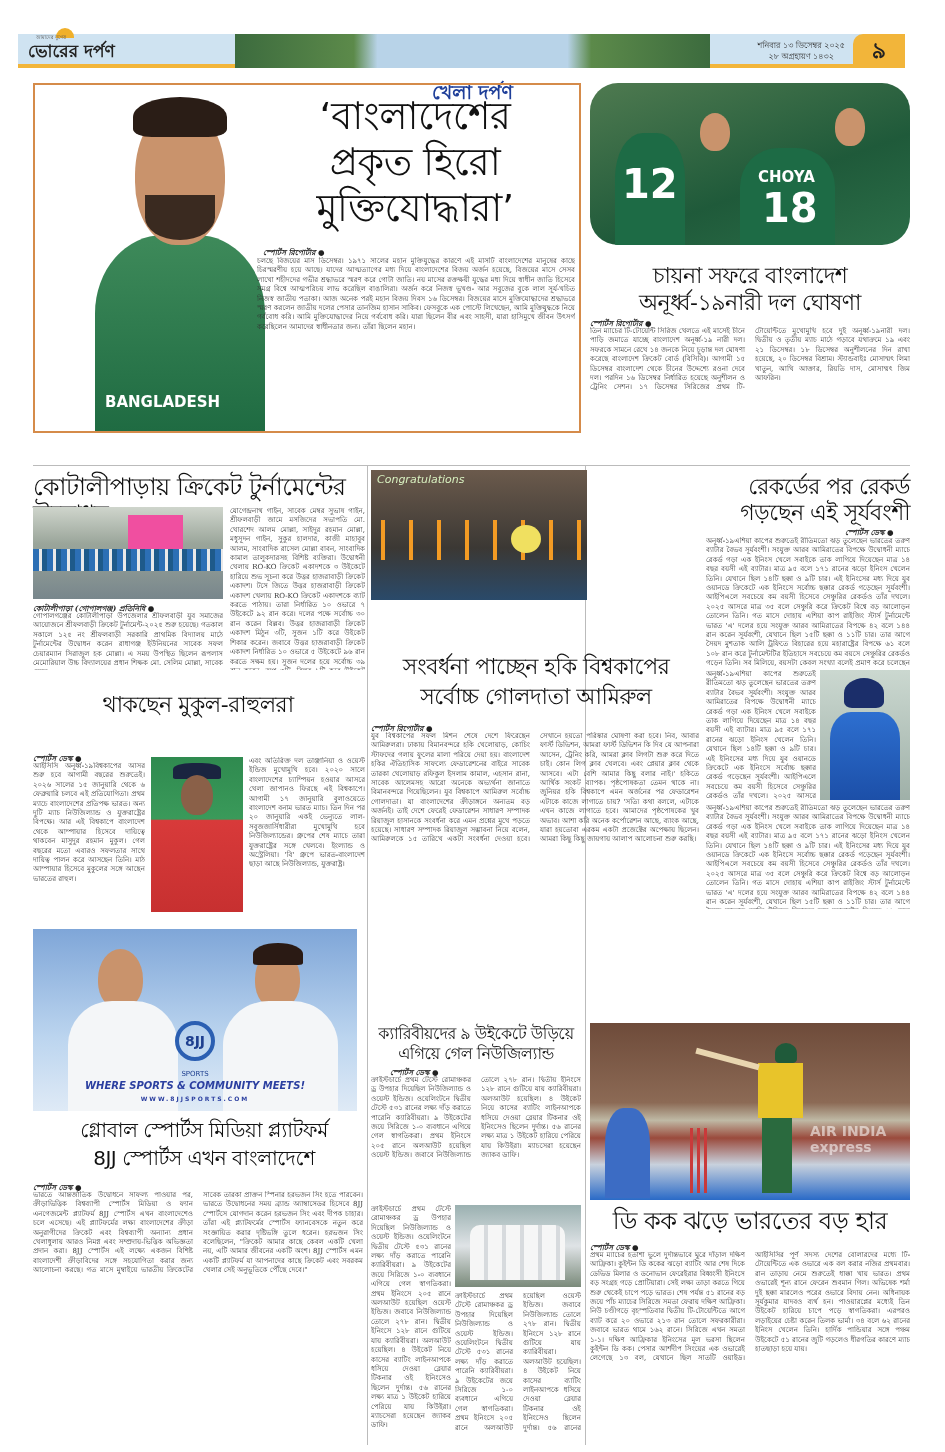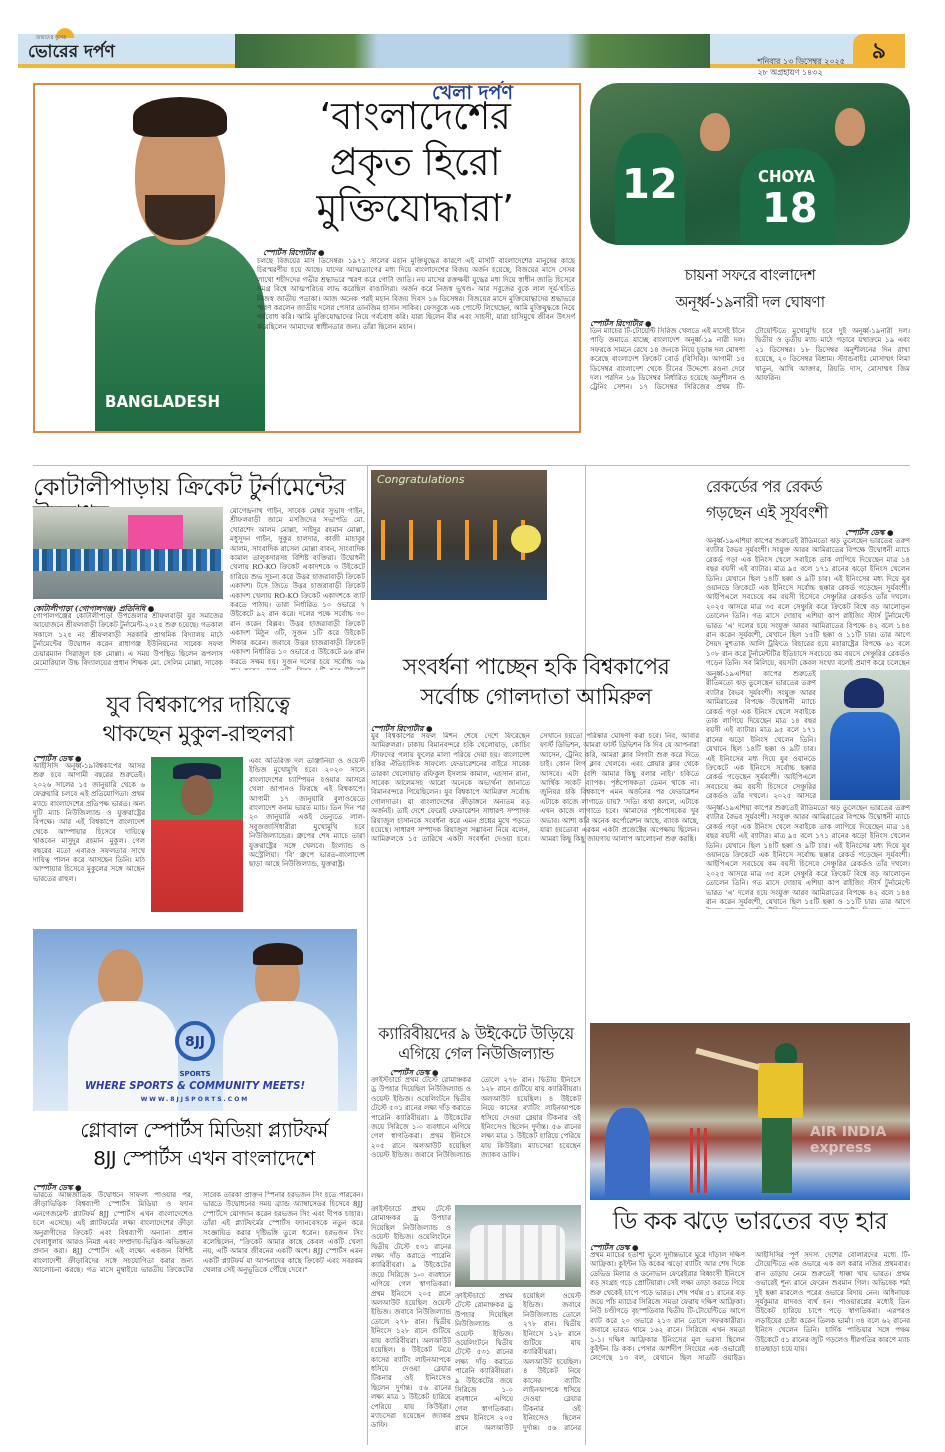--- a/index.html
+++ b/index.html
@@ -8,21 +8,21 @@
 
   .abs { position: absolute; }
 
   
   .masthead { left: 18px; top: 34px; width: 887px; height: 34px; background: #cfe3f1; border-bottom: 4px solid #f2b53a; }
   .masthead .logo { position: absolute; left: 10px; top: 4px; font-family: "DejaVu Sans", sans-serif; font-weight: bold; font-size: 17px; color: #222; }
   .masthead .logo small { position: absolute; left: 8px; top: -4px; font-size: 5px; font-weight: normal; color: #555; }
   .masthead .sun { position: absolute; left: 38px; top: -6px; width: 18px; height: 10px; border-radius: 18px 18px 0 0; background: #f0b02a; }
   .banner { position: absolute; left: 217px; top: 0; width: 475px; height: 34px; background: linear-gradient(90deg,#3c6b3e 0%,#5c8a4a 25%,#b8d3e8 30%,#b8d3e8 70%,#5c8a4a 75%,#3c6b3e 100%); }
   .banner .title { position: absolute; left: 0; right: 0; top: 4px; text-align: center; font-family: "DejaVu Sans", sans-serif; font-size: 19px; font-weight: bold; color: #1f3f99; margin-top: 40px; }
-  .masthead .date { position: absolute; right: 60px; top: 22px; text-align: left; font-size: 8px; line-height: 11px; color: #333; }
+  .masthead .date { position: absolute; right: 60px; top: 6px; text-align: center; font-size: 8px; line-height: 11px; color: #333; }
   .masthead .pageno { position: absolute; right: 0; top: 0; width: 52px; height: 34px; background: #f2b53a; font-family: "DejaVu Sans", sans-serif; font-weight: bold; font-size: 22px; text-align: center; line-height: 34px; color: #222; border-radius: 10px 0 0 0; }
 
   
   .photo { overflow: hidden; }
   .ph-green { background: linear-gradient(160deg,#4f7a50,#1f5a3a 60%,#2b6e48); border-radius: 28px; }
   .ph-crowd { background: linear-gradient(180deg,#6b5a4c,#3b3834 60%,#2a4a6a); }
   .ph-field { background: linear-gradient(180deg,#cfd5cc,#9aa59a 40%,#78868c); }
   .ph-red { background: linear-gradient(180deg,#2f8a4f,#3a9a5a 40%,#d83a3a 41%,#c73030); }
   .ph-ad { background: linear-gradient(180deg,#7fa6d8,#bcd5ef 60%,#dfeaf6); }
   .ph-bat { background: linear-gradient(180deg,#6e4b3a 0%,#8c6a55 45%,#bfb9a5 55%,#9a4a3c 65%,#c8d1dd 80%,#2a6ac7 100%); }
@@ -76,86 +76,85 @@
 
 <div class="abs photo ph-green" style="left:590px;top:83px;width:320px;height:162px;">
   <div class="jersey" style="left:25px;top:50px;width:70px;height:112px;"></div>
   <div class="num" style="left:32px;top:78px;font-size:40px;">12</div>
   <div class="jersey" style="left:150px;top:65px;width:95px;height:97px;"></div>
   <div class="num" style="left:168px;top:85px;font-size:15px;">CHOYA</div>
   <div class="num" style="left:172px;top:102px;font-size:40px;">18</div>
   <div class="face" style="left:110px;top:30px;width:30px;height:38px;"></div>
   <div class="face" style="left:245px;top:25px;width:30px;height:38px;"></div>
 </div>
-<div class="abs headline" style="left:590px;top:262px;width:320px;font-size:15px;line-height:27px;">
+<div class="abs headline" style="left:590px;top:262px;width:320px;font-size:22px;line-height:27px;">
   <div>চায়না সফরে বাংলাদেশ</div>
   <div>অনূর্ধ্ব-১৯নারী দল ঘোষণা</div>
 </div>
 <div class="abs byline" style="left:590px;top:318px;">স্পোর্টস রিপোর্টার ●</div>
 <div class="abs body cols2" style="left:590px;top:327px;width:320px;height:126px;">তিন ম্যাচের টি-টোয়েন্টি সিরিজ খেলতে এই মাসেই চীনে পাড়ি জমাতে যাচ্ছে বাংলাদেশ অনূর্ধ্ব-১৯ নারী দল। সফরকে সামনে রেখে ১৪ জনকে নিয়ে চূড়ান্ত দল ঘোষণা করেছে বাংলাদেশ ক্রিকেট বোর্ড (বিসিবি)। আগামী ১৫ ডিসেম্বর বাংলাদেশ থেকে চীনের উদ্দেশ্যে রওনা দেবে দল। পরদিন ১৬ ডিসেম্বর নির্ধারিত হয়েছে অনুশীলন ও ট্রেনিং সেশন। ১৭ ডিসেম্বর সিরিজের প্রথম টি-টোয়েন্টিতে মুখোমুখি হবে দুই অনূর্ধ্ব-১৯নারী দল। দ্বিতীয় ও তৃতীয় ম্যাচ মাঠে গড়াবে যথাক্রমে ১৯ এবং ২১ ডিসেম্বর। ১৮ ডিসেম্বর অনুশীলনের দিন রাখা হয়েছে, ২০ ডিসেম্বর বিশ্রাম। স্ট্যান্ডবাইঃ মোসাম্মৎ লিমা খাতুন, আখি আক্তার, রিয়তি দাস, মোসাম্মৎ জিম আফরিন।</div>
 
 <div class="abs headline" style="left:33px;top:474px;width:330px;font-size:24px;text-align:left;">কোটালীপাড়ায় ক্রিকেট টুর্নামেন্টের উদ্বোধন</div>
 <div class="abs photo ph-field" style="left:33px;top:507px;width:190px;height:92px;">
   <div class="abs" style="left:95px;top:8px;width:55px;height:38px;background:#f04fa0;"></div>
   <div class="abs" style="left:0;top:42px;width:190px;height:22px;background:repeating-linear-gradient(90deg,#2c6fb5 0 6px,#e9e9e9 6px 9px,#1e5a8a 9px 14px);"></div>
 </div>
 <div class="abs body" style="left:230px;top:507px;width:135px;height:163px;">যোগেন্দ্রনাথ গাইন, সাবেক মেম্বর সুভাষ গাইন, শ্রীফলবাড়ী জামে মসজিদের সভাপতি মো. খোরশেদ আলম মোল্লা, সাইদুর রহমান মোল্লা, মধুসূদন গাইন, সুকুর হালদার, কাজী মাহাবুব আলম, সাংবাদিক রাসেল মোল্লা বাবন, সাংবাদিক কামাল তালুকদারসহ বিশিষ্ট ব্যক্তিরা। উদ্বোধনী খেলায় RO-KO ক্রিকেট একাদশকে ৩ উইকেটে হারিয়ে শুভ সূচনা করে উত্তর হাজরাবাড়ী ক্রিকেট একাদশ। টসে জিতে উত্তর হাজরাবাড়ী ক্রিকেট একাদশ খেলায় RO-KO ক্রিকেট একাদশকে ব্যাট করতে পাঠায়। তারা নির্ধারিত ১০ ওভারে ৭ উইকেটে ৯২ রান করে। দলের পক্ষে সর্বোচ্চ ৩০ রান করেন বিল্লব। উত্তর হাজরাবাড়ী ক্রিকেট একাদশ মিঠুন ৩টি, সুজন ১টি করে উইকেট শিকার করেন। জবাবে উত্তর হাজরাবাড়ী ক্রিকেট একাদশ নির্ধারিত ১০ ওভারে ৫ উইকেটে ৯৬ রান করতে সক্ষম হয়। সুজন দলের হয়ে সর্বোচ্চ ৩৯ রান করেন, অপু ৩টি, বিল্লব ১টি করে উইকেট লাভ করেন। উত্তর হাজরাবাড়ী ক্রিকেট একাদশের মিঠুন ম্যান অব দ্য ম্যাচ নির্বাচিত হন।</div>
 <div class="abs byline" style="left:33px;top:603px;">কোটালীপাড়া (গোপালগঞ্জ) প্রতিনিধি ●</div>
 <div class="abs body" style="left:33px;top:612px;width:190px;height:58px;">গোপালগঞ্জের কোটালীপাড়া উপজেলার শ্রীফলবাড়ী যুব সমাজের আয়োজনে শ্রীফলবাড়ী ক্রিকেট টুর্নামেন্ট-২০২৫ শুরু হয়েছে। গতকাল সকালে ১২৫ নং শ্রীফলবাড়ী সরকারি প্রাথমিক বিদ্যালয় মাঠে টুর্নামেন্টের উদ্বোধন করেন রাধাগঞ্জ ইউনিয়নের সাবেক সফল চেয়ারম্যান সিরাজুল হক মোল্লা। এ সময় উপস্থিত ছিলেন রূপলাস মেমোরিয়াল উচ্চ বিদ্যালয়ের প্রধান শিক্ষক মো. সেলিম মোল্লা, সাবেক মেম্বর</div>
 
 <div class="abs headline" style="left:33px;top:690px;width:330px;font-size:22px;line-height:29px;">
-  <div>যুব বিশ্বকাপের দায়িত্বে</div>
   <div>থাকছেন মুকুল-রাহুলরা</div>
 </div>
 <div class="abs byline" style="left:33px;top:753px;">স্পোর্টস ডেস্ক ●</div>
 <div class="abs body" style="left:33px;top:762px;width:112px;height:150px;">আইসিসি অনূর্ধ্ব-১৯বিশ্বকাপের আসর শুরু হবে আগামী বছরের শুরুতেই। ২০২৬ সালের ১৫ জানুয়ারি থেকে ৬ ফেব্রুয়ারি চলবে এই প্রতিযোগিতা। প্রথম ম্যাচে বাংলাদেশের প্রতিপক্ষ ভারত। অন্য দুটি ম্যাচ নিউজিল্যান্ড ও যুক্তরাষ্ট্রের বিপক্ষে। আর এই বিশ্বকাপে বাংলাদেশ থেকে আম্পায়ার হিসেবে দায়িত্বে থাকবেন মাসুদুর রহমান মুকুল। গেল বছরের মতো এবারও সফলতার সাথে দায়িত্ব পালন করে আসছেন তিনি। মাঠ আম্পায়ার হিসেবে মুকুলের সঙ্গে আছেন ভারতের রাহুল।</div>
 <div class="abs photo ph-red" style="left:151px;top:757px;width:92px;height:155px;">
   <div class="abs" style="left:22px;top:6px;width:48px;height:16px;background:#1a2540;border-radius:40% 40% 10% 10%;"></div>
   <div class="face" style="left:30px;top:18px;width:32px;height:40px;background:#8a6048;"></div>
 </div>
 <div class="abs body" style="left:249px;top:757px;width:116px;height:155px;">এবং অতিরিক্ত দল তাঞ্জানিয়া ও ওয়েস্ট ইন্ডিজ মুখোমুখি হবে। ২০২০ সালে বাংলাদেশের চ্যাম্পিয়ন হওয়ার আসরে খেলা জাপানও ফিরছে এই বিশ্বকাপে। আগামী ১৭ জানুয়ারি বুলাওয়েতে বাংলাদেশ বনাম ভারত ম্যাচ। তিন দিন পর ২০ জানুয়ারি একই ভেন্যুতে লাল-সবুজজার্সিধারীরা মুখোমুখি হবে নিউজিল্যান্ডের। গ্রুপের শেষ ম্যাচে তারা যুক্তরাষ্ট্রের সঙ্গে খেলবে। ইংল্যান্ড ও অস্ট্রেলিয়া। 'বি' গ্রুপে ভারত-বাংলাদেশ ছাড়া আছে নিউজিল্যান্ড, যুক্তরাষ্ট্র।</div>
 
 <div class="abs photo ph-ad" style="left:33px;top:929px;width:324px;height:182px;">
   <div class="face" style="left:65px;top:20px;width:45px;height:60px;"></div>
   <div class="abs" style="left:35px;top:72px;width:110px;height:110px;background:#f4f6f8;border-radius:40% 40% 0 0;"></div>
   <div class="face" style="left:222px;top:20px;width:45px;height:60px;"></div>
   <div class="abs" style="left:220px;top:14px;width:50px;height:22px;background:#2a1a14;border-radius:50% 50% 10% 10%;"></div>
   <div class="abs" style="left:190px;top:72px;width:115px;height:110px;background:#f4f6f8;border-radius:40% 40% 0 0;"></div>
   <div class="abs" style="left:142px;top:92px;width:40px;height:40px;border-radius:50%;border:4px solid #2b5fb2;text-align:center;font-family:'DejaVu Sans',sans-serif;font-weight:bold;font-size:14px;color:#1e3f8f;line-height:32px;">8JJ</div>
-  <div class="abs" style="left:0;right:0;top:141px;text-align:center;font-family:'DejaVu Sans',sans-serif;font-weight:bold;font-size:7px;color:#1e3f8f;">SPORTS</div>
+  <div class="abs" style="left:0;right:0;top:141px;text-align:center;font-family:'DejaVu Sans',sans-serif;font-weight:normal;font-size:7px;color:#1e3f8f;">SPORTS</div>
   <div class="abs" style="left:0;right:0;top:151px;text-align:center;font-family:'DejaVu Sans',sans-serif;font-weight:bold;font-style:italic;font-size:10px;color:#2b3fa0;">WHERE SPORTS &amp; COMMUNITY MEETS!</div>
   <div class="abs" style="left:0;right:0;top:166px;text-align:center;font-family:'DejaVu Sans',sans-serif;font-weight:bold;font-size:6px;letter-spacing:2px;color:#2b3fa0;">WWW.8JJSPORTS.COM</div>
 </div>
 
 <div class="abs headline" style="left:39px;top:1116px;width:330px;font-size:20px;line-height:28px;">
   <div>গ্লোবাল স্পোর্টস মিডিয়া প্ল্যাটফর্ম</div>
   <div>8JJ স্পোর্টস এখন বাংলাদেশে</div>
 </div>
 <div class="abs byline" style="left:33px;top:1182px;">স্পোর্টস ডেস্ক ●</div>
 <div class="abs body cols2" style="left:33px;top:1191px;width:330px;height:250px;">ভারতে আন্তর্জাতিক উদ্বোধনে সাফল্য পাওয়ার পর, ক্রীড়াভিত্তিক বিশ্বব্যাপী স্পোর্টস মিডিয়া ও ফ্যান এনগেজমেন্ট প্ল্যাটফর্ম 8JJ স্পোর্টস এখন বাংলাদেশেও চলে এসেছে। এই প্ল্যাটফর্মের লক্ষ্য বাংলাদেশের ক্রীড়া অনুরাগীদের ক্রিকেট এবং বিশ্বব্যাপী অন্যান্য প্রধান খেলাধুলায় আরও নিমগ্ন এবং সম্প্রদায়-ভিত্তিক অভিজ্ঞতা প্রদান করা। 8JJ স্পোর্টস এই লক্ষ্যে একজন বিশিষ্ট বাংলাদেশী ক্রীড়াবিদের সঙ্গে সহযোগিতা করার জন্য আলোচনা করছে। গত মাসে মুম্বাইয়ে ভারতীয় ক্রিকেটের সাবেক তারকা প্রাক্তন স্পিনার হরভজন সিং হতে পারবেন। ভারতে উদ্বোধনের সময় ব্র্যান্ড অ্যাম্বাসেডর হিসেবে 8JJ স্পোর্টসে যোগদান করেন হরভজন সিং এবং দীপক চাহার। তাঁরা এই প্ল্যাটফর্মের স্পোর্টস ফ্যানবেসকে নতুন করে সংজ্ঞায়িত করার দৃষ্টিভঙ্গি তুলে ধরেন। হরভজন সিং বলেছিলেন, "ক্রিকেট আমার কাছে কেবল একটি খেলা নয়, এটি আমার জীবনের একটি অংশ। 8JJ স্পোর্টস এমন একটি প্ল্যাটফর্ম যা আপনাদের কাছে ক্রিকেট এবং সবরকম খেলার সেই অনুভূতিকে পৌঁছে দেবে।"</div>
 
 <div class="abs vr" style="left:367px;top:465px;height:980px;"></div>
 <div class="abs vr" style="left:585px;top:465px;height:980px;"></div>
 <div class="abs hr" style="left:33px;top:465px;width:877px;"></div>
 
-<div class="abs photo ph-crowd" style="left:371px;top:470px;width:176px;height:130px;">
+<div class="abs photo ph-crowd" style="left:371px;top:470px;width:216px;height:130px;">
   <div class="abs" style="left:6px;top:3px;font-family:'DejaVu Sans',sans-serif;font-size:11px;font-style:italic;color:#d8f0c0;">Congratulations</div>
   <div class="abs" style="left:0;top:50px;width:210px;height:40px;background:repeating-linear-gradient(90deg,transparent 0 10px,#f39b24 10px 14px,transparent 14px 28px);"></div>
   <div class="abs" style="left:140px;top:55px;width:30px;height:28px;background:#f0e060;border-radius:50%;"></div>
 </div>
 <div class="abs headline" style="left:371px;top:652px;width:330px;font-size:22px;line-height:30px;">
   <div>সংবর্ধনা পাচ্ছেন হকি বিশ্বকাপের</div>
   <div>সর্বোচ্চ গোলদাতা আমিরুল</div>
 </div>
 <div class="abs byline" style="left:371px;top:723px;">স্পোর্টস রিপোর্টার ●</div>
 <div class="abs body cols2" style="left:371px;top:732px;width:328px;height:275px;">যুব বিশ্বকাপের সফল মিশন শেষে দেশে ফিরেছেন আমিরুলরা। ঢাকায় বিমানবন্দরে হকি খেলোয়াড়, কোচিং স্টাফদের গলায় ফুলের মালা পরিয়ে দেয়া হয়। বাংলাদেশ হকির ঐতিহাসিক সাফল্যে ফেডারেশনের বাইরে সাবেক তারকা খেলোয়াড় রফিকুল ইসলাম কামাল, এহসান রানা, সাবেক আলেমসহ আরো অনেকে অভ্যর্থনা জানাতে বিমানবন্দরে গিয়েছিলেন। যুব বিশ্বকাপে আমিরুল সর্বোচ্চ গোলদাতা। যা বাংলাদেশের ক্রীড়াঙ্গনে অন্যতম বড় অর্জনই। তাই দেশে ফেরেই ফেডারেশন সাধারণ সম্পাদক রিয়াজুল হাসানকে সংবর্ধনা করে এমন প্রশ্নের মুখে পড়তে হয়েছে। সাধারণ সম্পাদক রিয়াজুল সম্ভাবনা নিয়ে বলেন, আমিরুলকে ১৫ তারিখে একটা সংবর্ধনা দেওয়া হবে। সেখানে হয়তো পরিষ্কার ঘোষণা করা হবে। নিব, আবার ফার্স্ট ডিভিশন, আমরা ফার্স্ট ডিভিশন কি দিব যে আপনারা আসেন, ট্রেনিং করি, আমরা ক্লাব লিগটা শুরু করে দিতে চাই। কোন লিগ ক্লাব খেলবে। এবং প্লেয়ার ক্লাব থেকে আসবে। এটা বেশি আমার কিছু বলার নাই।' হকিতে আর্থিক সংকট ব্যাপক। পৃষ্ঠপোষকতা তেমন থাকে না। জুনিয়র হকি বিশ্বকাপে এমন অর্জনের পর ফেডারেশন এটাকে কাজে লাগাতে চায়? 'সত্যি কথা বললে, এটাকে এখন কাজে লাগাতে হবে। আমাদের পৃষ্ঠপোষকের খুব অভাব। আশা করি অনেক কর্পোরেশন আছে, ব্যাংক আছে, যারা হয়তোবা এরকম একটা প্রজেক্টের অপেক্ষায় ছিলেন। আমরা কিছু কিছু জায়গায় আলাপ আলোচনা শুরু করছি।</div>
 
 <div class="abs photo ph-crowd" style="left:582px;top:470px;width:0;height:0;"></div>
 
-<div class="abs headline" style="left:706px;top:474px;width:204px;font-size:16px;line-height:26px;text-align:left;">
+<div class="abs headline" style="left:706px;top:474px;width:204px;font-size:22px;line-height:26px;text-align:right;">
   <div>রেকর্ডের পর রেকর্ড</div>
   <div>গড়ছেন এই সূর্যবংশী</div>
 </div>
 <div class="abs byline" style="left:845px;top:527px;">স্পোর্টস ডেস্ক ●</div>
 <div class="abs body" style="left:706px;top:537px;width:204px;height:130px;">অনূর্ধ্ব-১৯এশিয়া কাপের শুরুতেই রীতিমতো ঝড় তুলেছেন ভারতের তরুণ ব্যাটার বৈভব সূর্যবংশী। সংযুক্ত আরব আমিরাতের বিপক্ষে উদ্বোধনী ম্যাচে রেকর্ড গড়া এক ইনিংস খেলে সবাইকে তাক লাগিয়ে দিয়েছেন মাত্র ১৪ বছর বয়সী এই ব্যাটার। মাত্র ৯৫ বলে ১৭১ রানের ঝড়ো ইনিংস খেলেন তিনি। যেখানে ছিল ১৪টি ছক্কা ও ৯টি চার। এই ইনিংসের মধ্য দিয়ে যুব ওয়ানডে ক্রিকেটে এক ইনিংসে সর্বোচ্চ ছক্কার রেকর্ড গড়েছেন সূর্যবংশী। আইপিএলে সবচেয়ে কম বয়সী হিসেবে সেঞ্চুরির রেকর্ডও তাঁর দখলে। ২০২৫ আসরে মাত্র ৩৫ বলে সেঞ্চুরি করে ক্রিকেট বিশ্বে বড় আলোড়ন তোলেন তিনি। গত মাসে দোহায় এশিয়া কাপ রাইজিং স্টার্স টুর্নামেন্টে ভারত 'এ' দলের হয়ে সংযুক্ত আরব আমিরাতের বিপক্ষে ৪২ বলে ১৪৪ রান করেন সূর্যবংশী, যেখানে ছিল ১৫টি ছক্কা ও ১১টি চার। তার আগে সৈয়দ মুশতাক আলি ট্রফিতে বিহারের হয়ে মহারাষ্ট্রের বিপক্ষে ৬১ বলে ১০৮ রান করে টুর্নামেন্টটির ইতিহাসে সবচেয়ে কম বয়সে সেঞ্চুরির রেকর্ডও গড়েন তিনি। সব মিলিয়ে, বয়সটা কেবল সংখ্যা বলেই প্রমাণ করে চলেছেন বৈভব সূর্যবংশী। অনূর্ধ্ব-১৯এশিয়া কাপের শুরুতেই তার ব্যাটিং এখন টুর্নামেন্টের বড় আলোচনার বিষয়।</div>
 <div class="abs photo" style="left:820px;top:670px;width:90px;height:130px;background:linear-gradient(180deg,#cbd8d0,#9fb0a8);">
   <div class="abs" style="left:24px;top:8px;width:40px;height:30px;background:#1b2e6a;border-radius:50% 50% 20% 20%;"></div>
   <div class="abs" style="left:10px;top:42px;width:70px;height:88px;background:linear-gradient(180deg,#2d6fd0,#1c4fa8);border-radius:30% 30% 0 0;"></div>
 </div>
 <div class="abs body" style="left:706px;top:670px;width:110px;height:130px;">অনূর্ধ্ব-১৯এশিয়া কাপের শুরুতেই রীতিমতো ঝড় তুলেছেন ভারতের তরুণ ব্যাটার বৈভব সূর্যবংশী। সংযুক্ত আরব আমিরাতের বিপক্ষে উদ্বোধনী ম্যাচে রেকর্ড গড়া এক ইনিংস খেলে সবাইকে তাক লাগিয়ে দিয়েছেন মাত্র ১৪ বছর বয়সী এই ব্যাটার। মাত্র ৯৫ বলে ১৭১ রানের ঝড়ো ইনিংস খেলেন তিনি। যেখানে ছিল ১৪টি ছক্কা ও ৯টি চার। এই ইনিংসের মধ্য দিয়ে যুব ওয়ানডে ক্রিকেটে এক ইনিংসে সর্বোচ্চ ছক্কার রেকর্ড গড়েছেন সূর্যবংশী। আইপিএলে সবচেয়ে কম বয়সী হিসেবে সেঞ্চুরির রেকর্ডও তাঁর দখলে। ২০২৫ আসরে মাত্র ৩৫ বলে সেঞ্চুরি করে ক্রিকেট বিশ্বে বড় আলোড়ন তোলেন তিনি। গত মাসে দোহায় এশিয়া কাপ রাইজিং স্টার্স টুর্নামেন্টে ভারত 'এ' দলের হয়ে সংযুক্ত আরব আমিরাতের বিপক্ষে ৪২ বলে ১৪৪ রান করেন সূর্যবংশী, যেখানে ছিল ১৫টি ছক্কা ও ১১টি চার। তার আগে সৈয়দ মুশতাক আলি ট্রফিতে বিহারের হয়ে মহারাষ্ট্রের বিপক্ষে ৬১ বলে ১০৮ রান করে টুর্নামেন্টটির ইতিহাসে সবচেয়ে কম বয়সে সেঞ্চুরির রেকর্ডও গড়েন তিনি। সব মিলিয়ে, বয়সটা কেবল সংখ্যা বলেই প্রমাণ করে চলেছেন বৈভব সূর্যবংশী। অনূর্ধ্ব-১৯এশিয়া কাপের শুরুতেই তার ব্যাটিং এখন টুর্নামেন্টের বড় আলোচনার বিষয়।</div>

